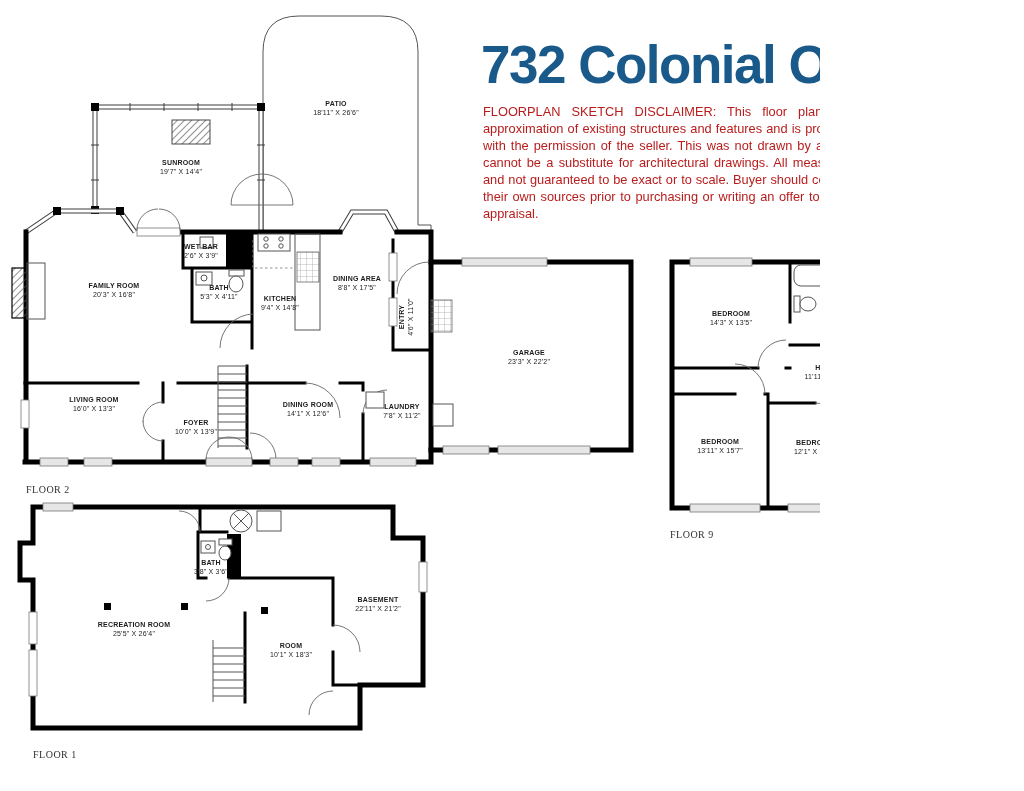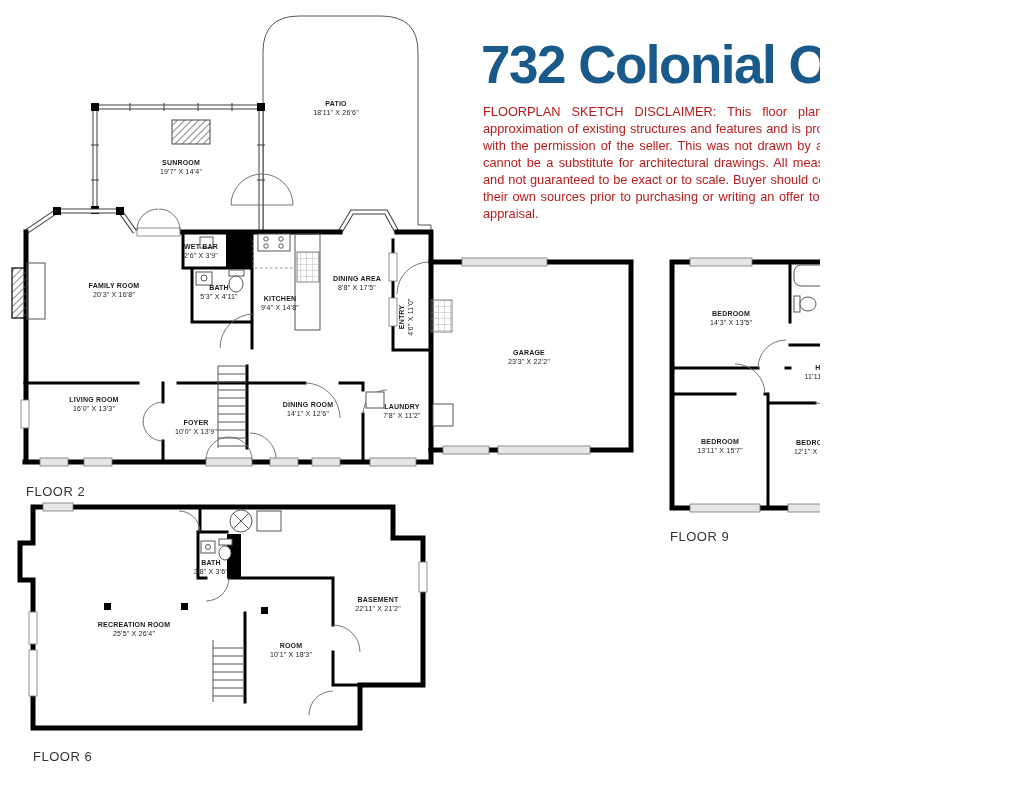--- a/index.html
+++ b/index.html
@@ -9,21 +9,21 @@
   .title{position:absolute;left:481px;top:34px;width:500px;
          font-size:53px;font-weight:800;letter-spacing:-1.5px;color:#1a5a8a;
          font-family:"Liberation Sans",sans-serif;white-space:nowrap;}
   .disclaimer{position:absolute;left:483px;top:103px;width:494px;
          font-size:12.8px;line-height:17px;color:#b91c1c;text-align:justify;}
   .rl{position:absolute;transform:translate(-50%,-50%);text-align:center;
       font-size:7px;line-height:9px;font-weight:700;color:#1b1b1b;
       letter-spacing:.2px;white-space:nowrap;}
   .rl .rd{font-weight:400;color:#222;}
   .vert{transform:translate(-50%,-50%) rotate(-90deg);}
-  .fl{position:absolute;font-size:13px;font-weight:400;color:#333;letter-spacing:.5px;}
+  .fl{position:absolute;font-size:10px;font-weight:400;color:#333;letter-spacing:.5px;font-family:Liberation Serif, serif;}
   
   .wx{stroke:#000;stroke-width:5;fill:none;stroke-linecap:square;}
   .wi{stroke:#000;stroke-width:3;fill:none;stroke-linecap:square;}
   .thin{stroke:#555;stroke-width:1;fill:none;}
   .door{stroke:#666;stroke-width:.9;fill:none;}
   .win{fill:#e6e6e6;stroke:#777;stroke-width:.8;}
   .slot{fill:#fff;stroke:#777;stroke-width:.8;}
   .fix{stroke:#555;stroke-width:1;fill:#fff;}
   .dash{stroke:#888;stroke-width:.9;fill:none;stroke-dasharray:2.5,2.5;}
   .sw1{stroke:#3c3c3c;stroke-width:5;fill:none;}
@@ -316,15 +316,15 @@
     <div class="rd">3'8" X 3'6"</div>
   </div>
   <div class="rl" style="left:291px;top:650px">
     <div class="rn">ROOM</div>
     <div class="rd">10'1" X 18'3"</div>
   </div>
   <div class="rl" style="left:378px;top:604px">
     <div class="rn">BASEMENT</div>
     <div class="rd">22'11" X 21'2"</div>
   </div>
-  <div class="fl" style="left:33px;top:749px">FLOOR 6</div>
+  <div class="fl" style="left:33px;top:749px">FLOOR 1</div>
 
 </div>
 
 </body></html>

